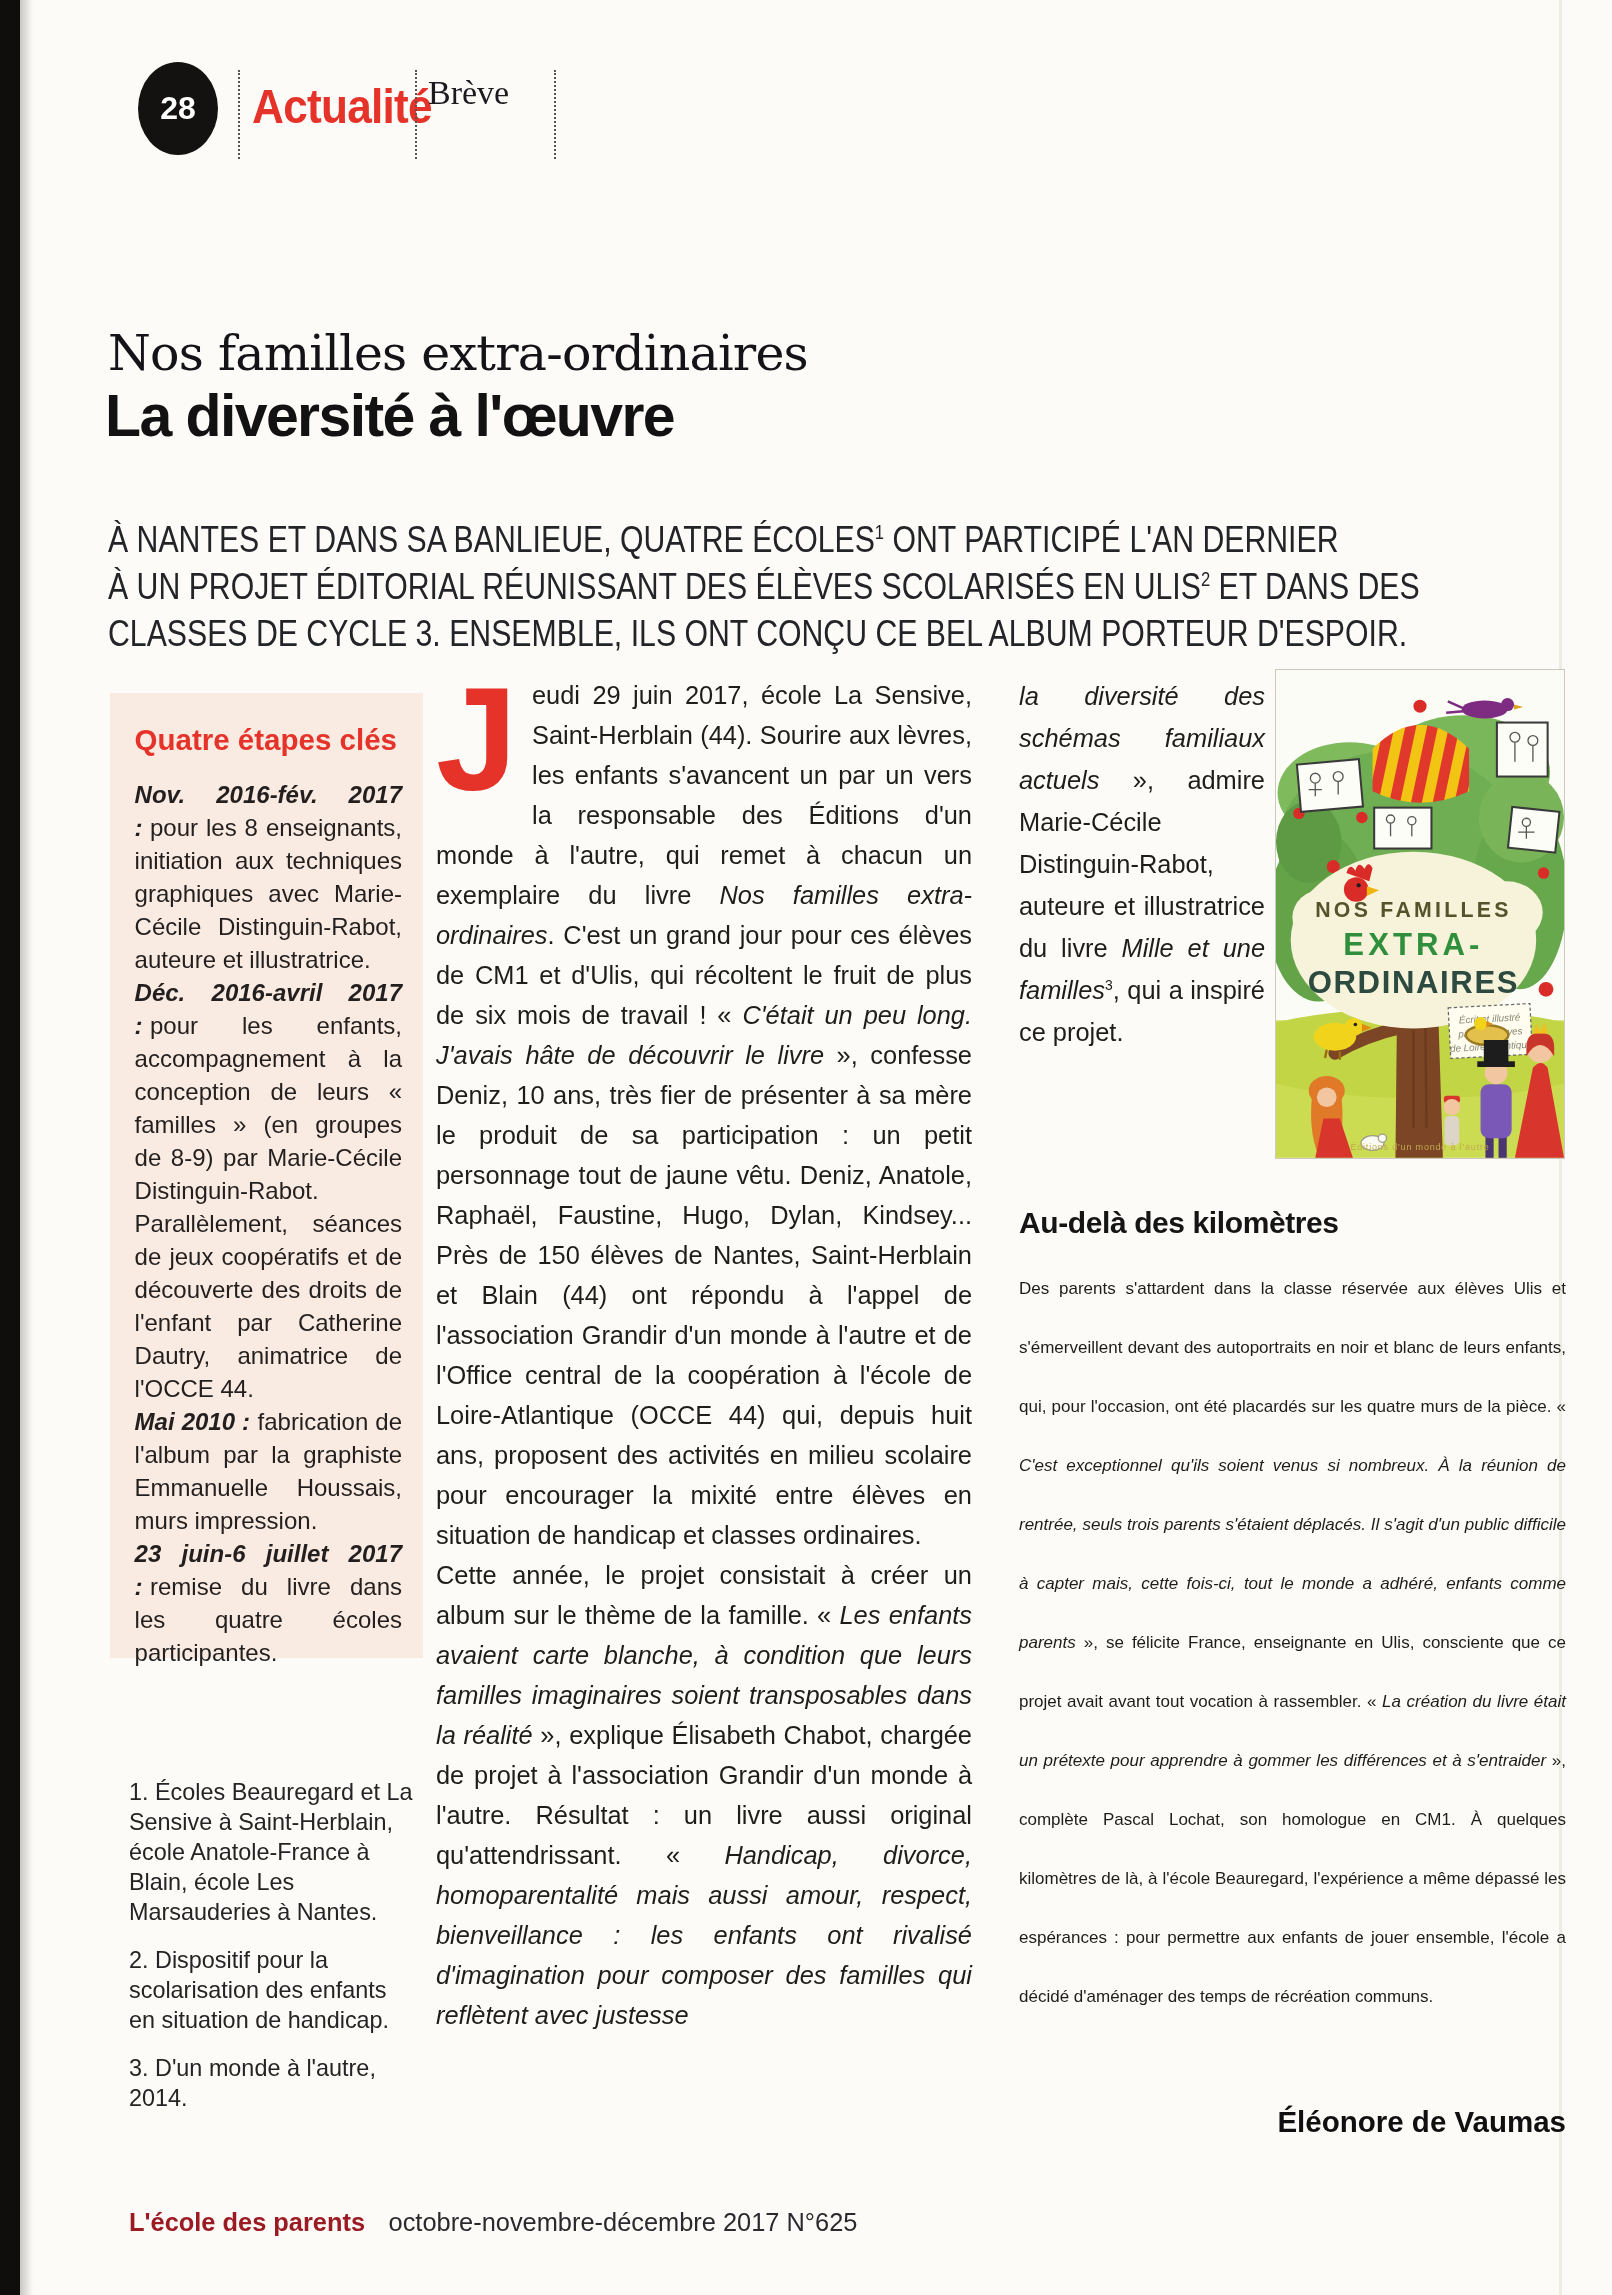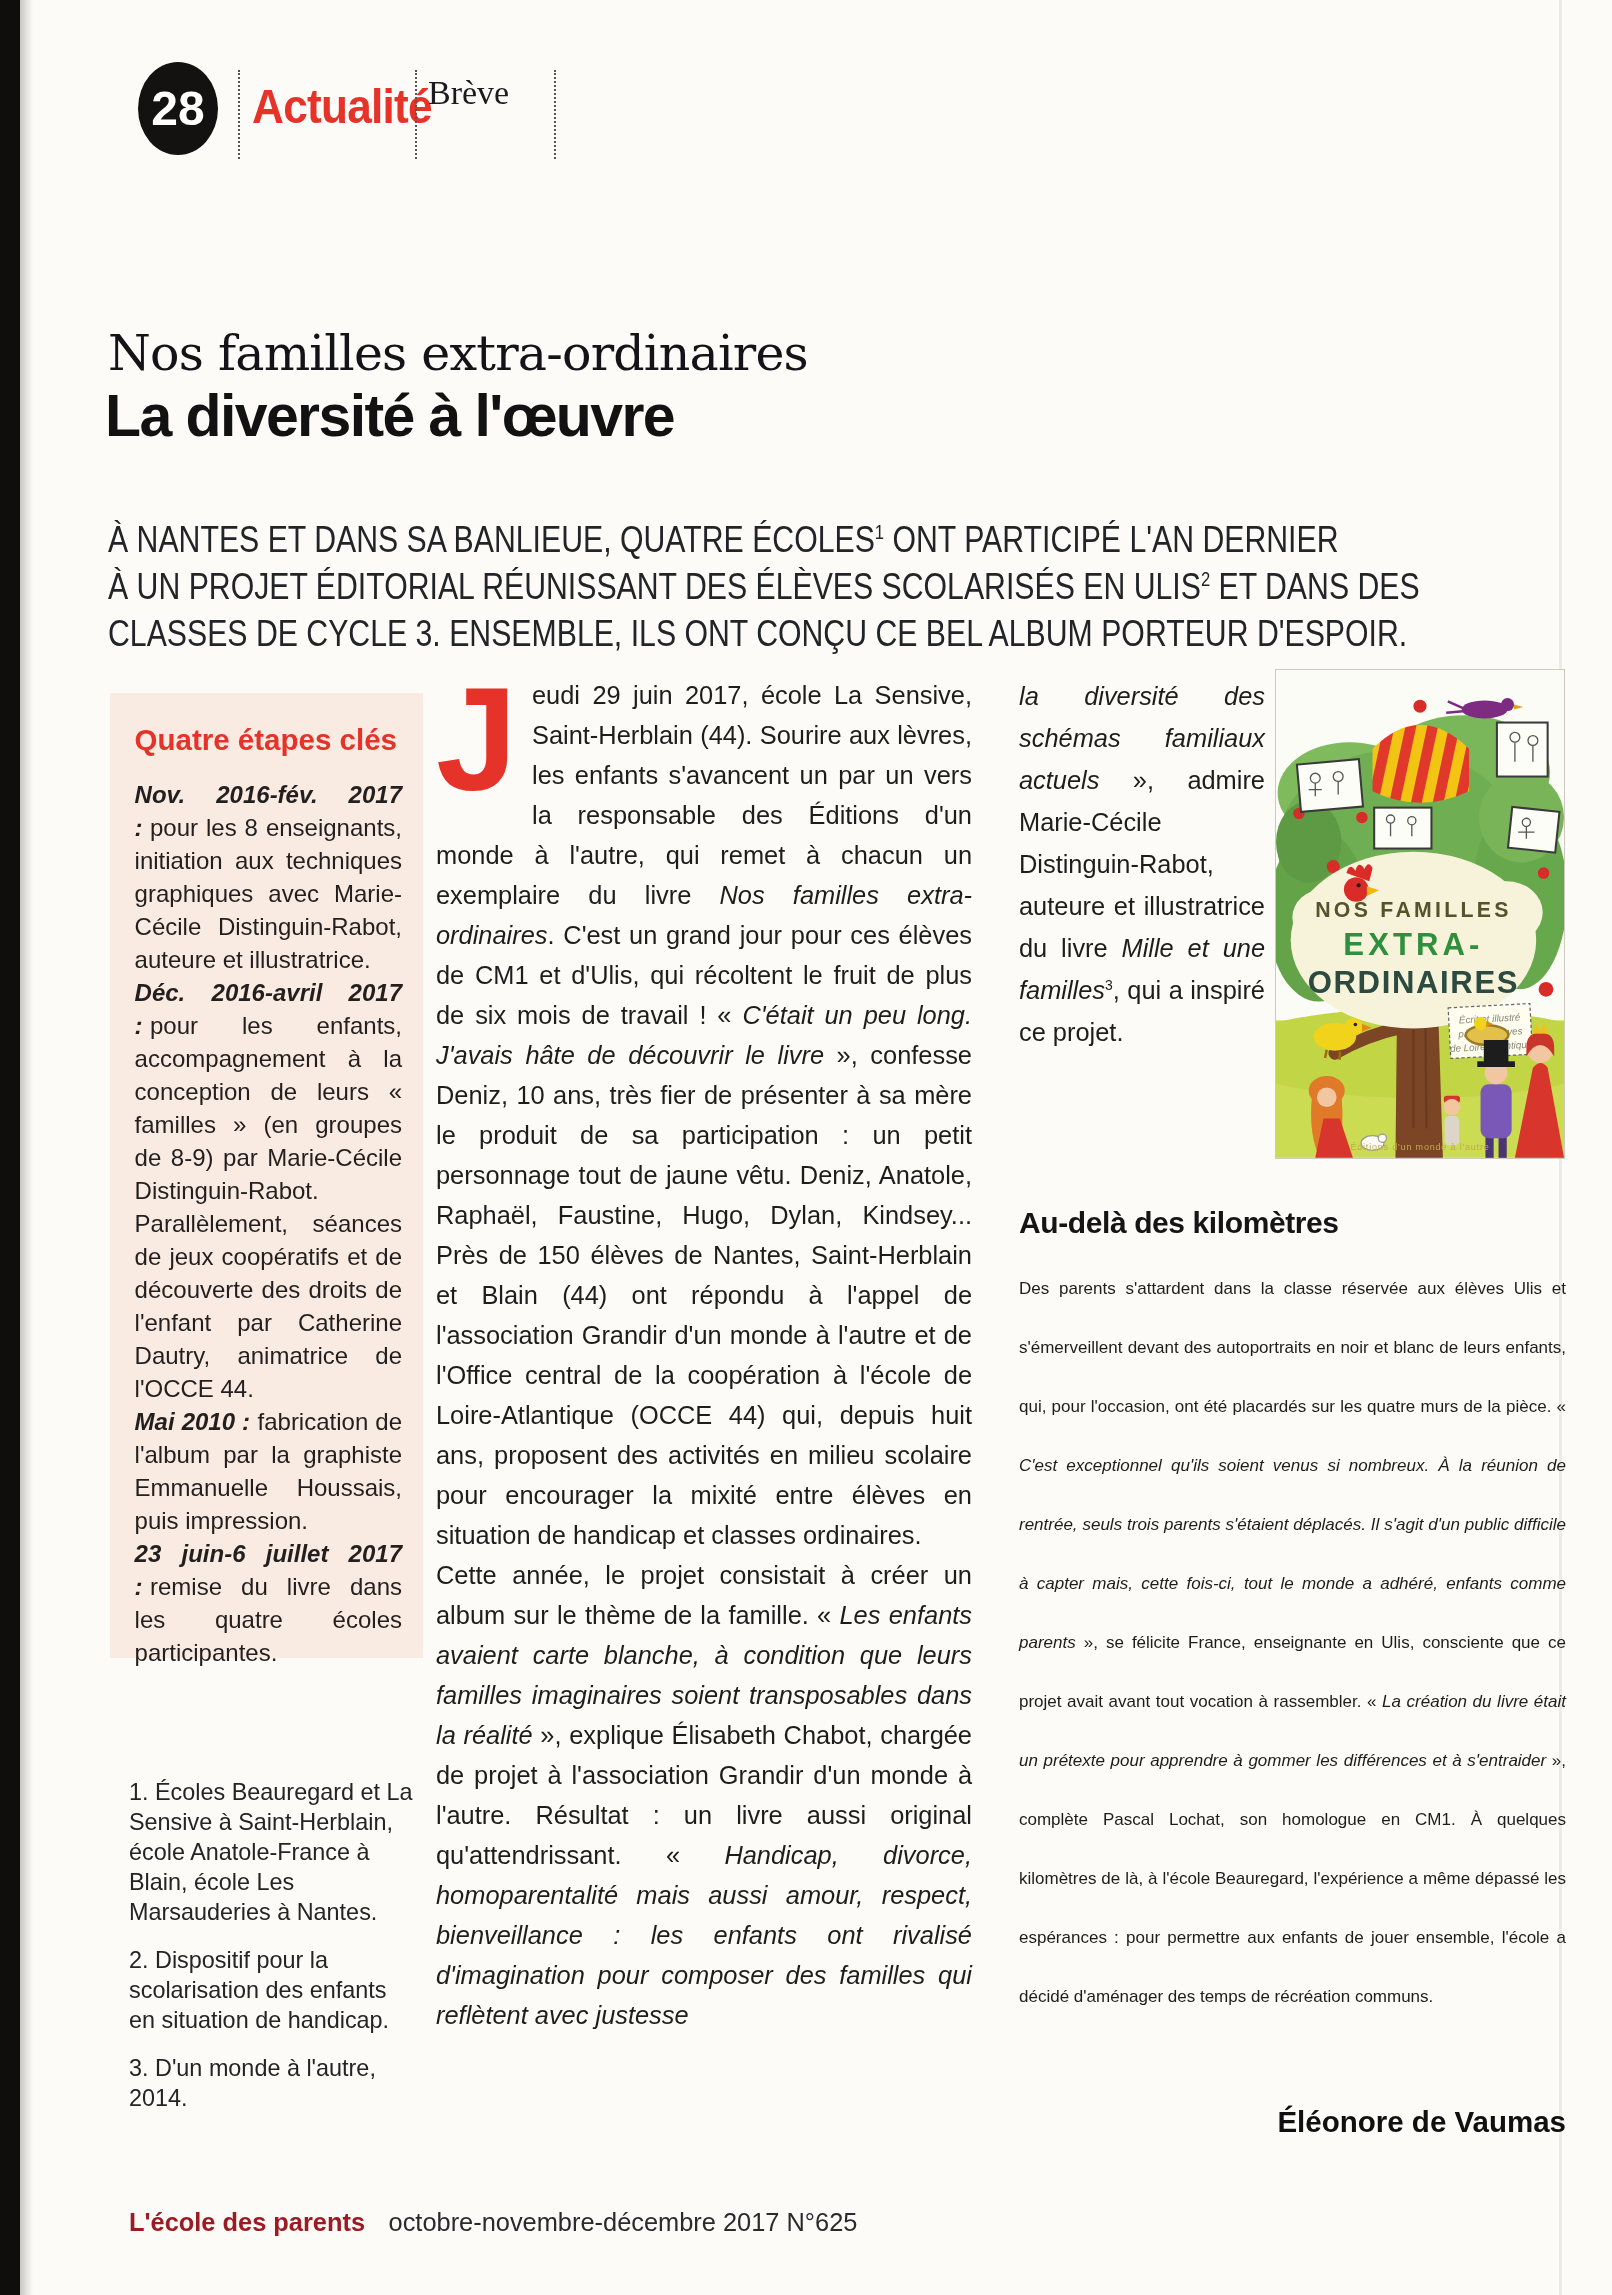--- a/index.html
+++ b/index.html
@@ -5,21 +5,21 @@
   html,body{margin:0;padding:0;background:#ffffff;}
   .page{position:relative;width:1613px;height:2295px;background:#fcfbf8;
         font-family:"Liberation Sans",sans-serif;color:#1d1d1b;overflow:hidden;}
   .scan-edge{position:absolute;left:0;top:0;width:19.7px;height:100%;background:#0f0e0c;}
   .scan-fade{position:absolute;left:19.7px;top:0;width:13px;height:100%;
              background:linear-gradient(to right,#8a8884,rgba(255,255,255,0));opacity:.45;}
   .page-edge-right{position:absolute;left:1559px;top:0;width:2.5px;height:100%;background:#edebe4;}
 
   
   .badge{position:absolute;left:138px;top:62px;width:80px;height:93px;background:#141210;
-         border-radius:50%;color:#fff;font-weight:bold;font-size:48px;
+         border-radius:50%;color:#fff;font-weight:bold;font-size:32px;
          display:flex;align-items:center;justify-content:center;}
   .hsep{position:absolute;top:70px;height:89px;border-left:2.5px dotted #57544f;}
   .hsep.s1{left:238px}.hsep.s2{left:415px}.hsep.s3{left:554px}
   .section-label{position:absolute;left:252px;top:79px;font-size:48px;font-weight:800;
          color:#e5332a;letter-spacing:-0.8px;transform:scaleX(.92);transform-origin:left top;}
   .rubric-label{position:absolute;left:428px;top:74px;font-family:"Liberation Serif",serif;
          font-size:34px;color:#1b1a1f;}
 
   
   .kicker{position:absolute;left:108px;top:325px;font-family:"DejaVu Serif",serif;
@@ -99,21 +99,21 @@
   <div class="standfirst">
     <div class="sf-line"><span>À NANTES ET DANS SA BANLIEUE, QUATRE ÉCOLES</span><sup>1</sup><span> ONT PARTICIPÉ L'AN DERNIER</span></div>
     <div class="sf-line"><span>À UN PROJET ÉDITORIAL RÉUNISSANT DES ÉLÈVES SCOLARISÉS EN ULIS</span><sup>2</sup><span> ET DANS DES</span></div>
     <div class="sf-line"><span>CLASSES DE CYCLE 3. ENSEMBLE, ILS ONT CONÇU CE BEL ALBUM PORTEUR D'ESPOIR.</span></div>
   </div>
 
   <aside class="sidebar">
     <h3 class="sidebar-heading">Quatre étapes clés</h3>
     <p class="sidebar-entry"><span class="s-label">Nov. 2016-fév. 2017 :</span><span>pour les 8 enseignants, initiation aux techniques graphiques avec Marie-Cécile Distinguin-Rabot, auteure et illustratrice.</span></p>
     <p class="sidebar-entry"><span class="s-label">Déc. 2016-avril 2017 :</span><span>pour les enfants, accompagnement à la conception de leurs « familles » (en groupes de 8-9) par Marie-Cécile Distinguin-Rabot. Parallèlement, séances de jeux coopératifs et de découverte des droits de l'enfant par Catherine Dautry, animatrice de l'OCCE 44.</span></p>
-    <p class="sidebar-entry"><span class="s-label">Mai 2010 :</span><span>fabrication de l'album par la graphiste Emmanuelle Houssais, puis impression.</span></p>
+    <p class="sidebar-entry"><span class="s-label">Mai 2010 :</span><span>fabrication de l'album par la graphiste Emmanuelle Houssais, murs impression.</span></p>
     <p class="sidebar-entry"><span class="s-label">23 juin-6 juillet 2017 :</span><span>remise du livre dans les quatre écoles participantes.</span></p>
   </aside>
 
   <div class="footnotes">
     <p>1. Écoles Beauregard et La Sensive à Saint-Herblain, école Anatole-France à Blain, école Les Marsauderies à Nantes.</p>
     <p>2. Dispositif pour la scolarisation des enfants en situation de handicap.</p>
     <p>3. D'un monde à l'autre, 2014.</p>
   </div>
 
   <div class="col-mid">

